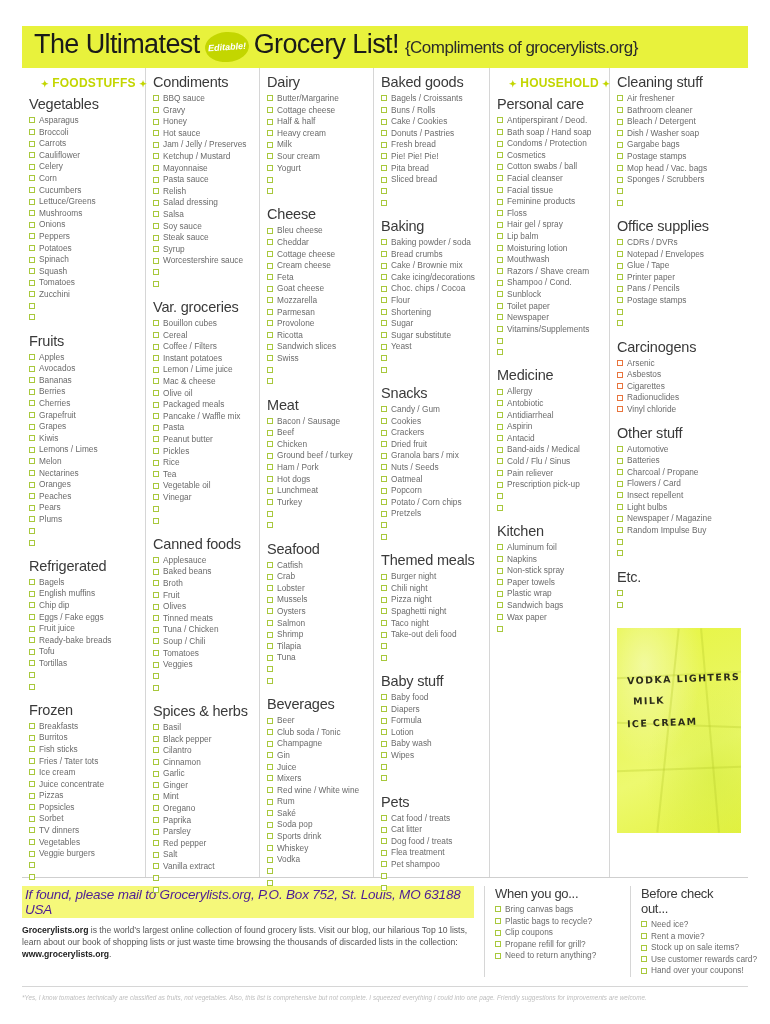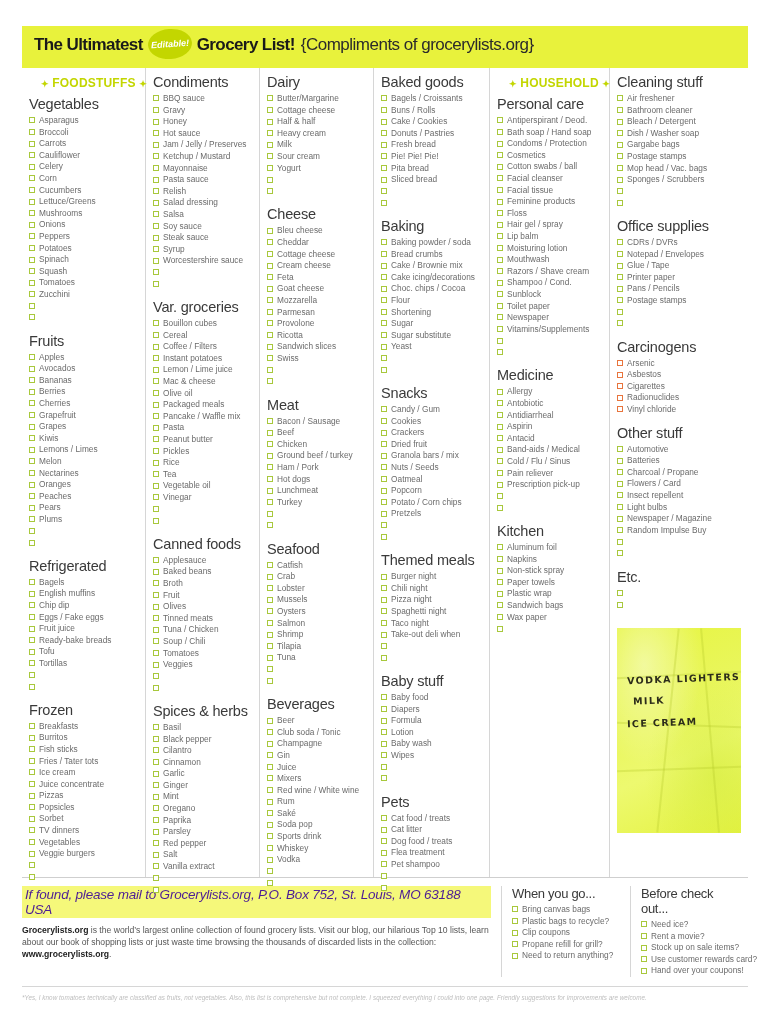--- a/index.html
+++ b/index.html
@@ -28,22 +28,22 @@
     padding: 0 12px;
     overflow: visible;
   }
   .banner-inner {
     display: flex;
     align-items: baseline;
     white-space: nowrap;
     width: 100%;
   }
   .ttl-bold {
-    font-weight: bold;
-    font-size: 17px;
+    font-weight: normal;
+    font-size: 27px;
     color: #1a1a1a;
     letter-spacing: -0.6px;
   }
   .editable-badge {
     display: inline-block;
     width: 44px;
     height: 30px;
     background: #c3d600;
     border-radius: 50%;
     color: #ffffff;
@@ -183,20 +183,21 @@
     font-size: 8.6px;
     color: #555;
     line-height: 12px;
   }
   .blurb b { color: #222; }
 
   .foot-right {
     display: flex;
     padding-left: 10px;
     flex: 1;
+    gap: 17px;
   }
   .foot-box { width: 118px; padding-right: 6px; }
   .foot-box + .foot-box { border-left: 1px solid #d6d6d6; padding-left: 10px; }
   .foot-box h4 {
     font-size: 13px;
     font-weight: normal;
     color: #3a3a3a;
     margin-bottom: 3px;
     letter-spacing: -0.3px;
   }
@@ -1213,21 +1214,21 @@
               <li class="item">
                 <span class="cbox"></span>
                 <span class="lbl">Spaghetti night</span>
               </li>
               <li class="item">
                 <span class="cbox"></span>
                 <span class="lbl">Taco night</span>
               </li>
               <li class="item">
                 <span class="cbox"></span>
-                <span class="lbl">Take-out deli when</span>
+                <span class="lbl">Take-out deli food</span>
               </li>
               <li class="item blank">
                 <span class="cbox"></span>
                 <span class="lbl">.</span>
               </li>
               <li class="item blank">
                 <span class="cbox"></span>
                 <span class="lbl">.</span>
               </li>
             </ul>

